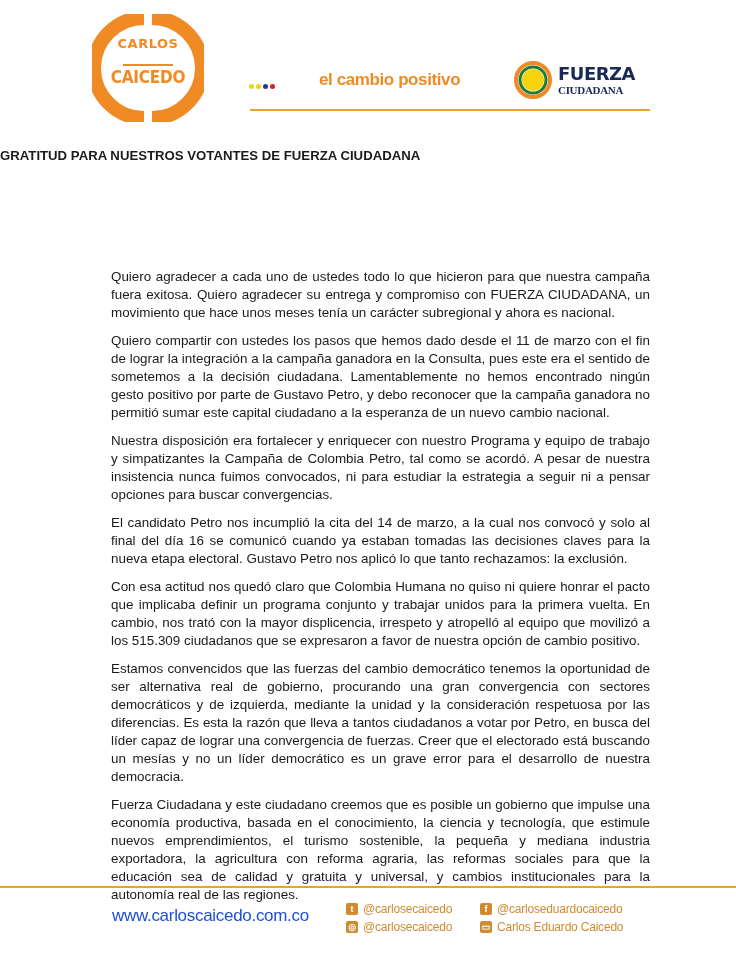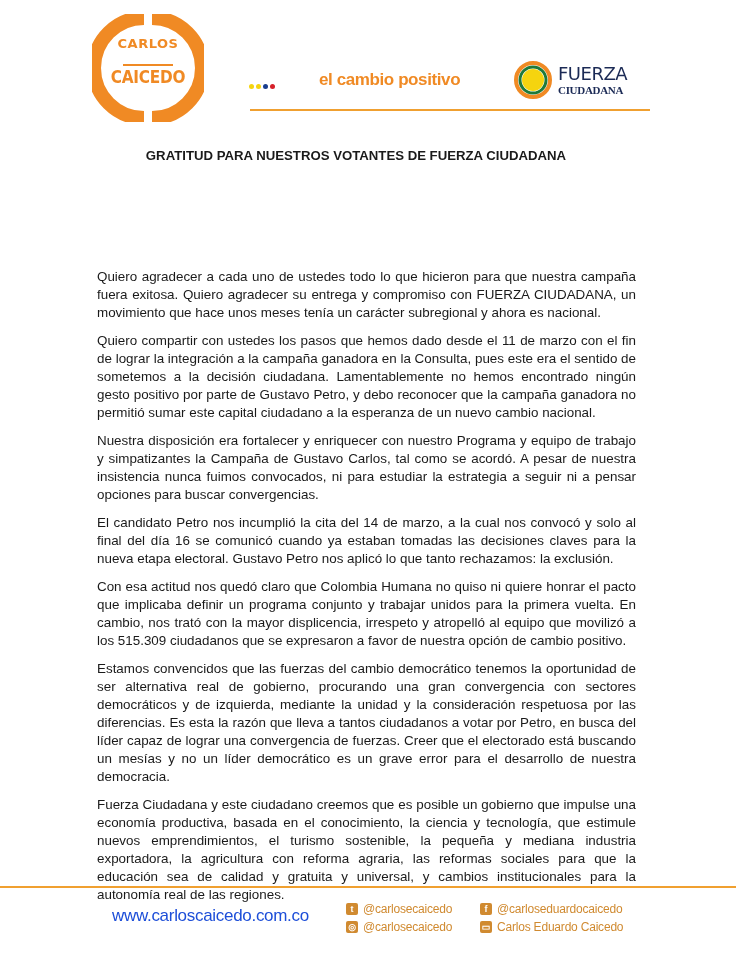--- a/index.html
+++ b/index.html
@@ -9,26 +9,26 @@
   .logo-text1 { position: absolute; left: 92px; top: 36px; width: 112px; text-align: center;
                 font-family: "DejaVu Sans", sans-serif; font-size: 13px; font-weight: bold; color: #f08a24; letter-spacing: 0.5px; }
   .logo-rule { position: absolute; left: 123px; top: 64px; width: 50px; height: 1.5px; background: #f08a24; }
   .logo-text2 { position: absolute; left: 92px; top: 66px; width: 112px; text-align: center;
                 font-family: "DejaVu Sans", sans-serif; font-size: 18px; font-weight: bold; color: #f08a24; letter-spacing: -0.3px; transform: scaleX(0.85); }
   .dots { position: absolute; left: 249px; top: 84px; display: flex; gap: 2px; }
   .dot { width: 5px; height: 5px; border-radius: 50%; }
   .slogan { position: absolute; left: 282px; top: 70px; font-family: "Liberation Sans", sans-serif; font-weight: bold;
             font-size: 17px; color: #f08a24; letter-spacing: -0.4px; margin-left: 37px; }
   .fc-logo { position: absolute; left: 514px; top: 61px; width: 38px; height: 38px; }
-  .fc-text1 { position: absolute; left: 558px; top: 63px; font-family: "DejaVu Sans", sans-serif; font-weight: normal; font-size: 18px; color: #1b2a55; letter-spacing: -0.5px; }
+  .fc-text1 { position: absolute; left: 558px; top: 63px; font-family: "DejaVu Sans", sans-serif; font-weight: bold; font-size: 18px; color: #1b2a55; letter-spacing: -0.5px; }
   .fc-text2 { position: absolute; left: 558px; top: 84px; font-family: Liberation Serif, serif; font-weight: bold; font-size: 11px; color: #1b2a55; letter-spacing: -0.3px; }
   .header-rule { position: absolute; left: 250px; top: 109px; width: 400px; height: 2px; background: #f0a030; }
-  .title { position: absolute; left: 0; top: 148px; width: 712px; text-align: center; font-weight: bold; font-size: 13.2px; }
+  .title { position: absolute; left: 0; top: 148px; width: 712px; font-weight: bold; font-size: 13.2px; }
   .intro { position: absolute; left: 97px; top: 199px; font-size: 13.5px; line-height: 18px; }
-  .body-text { position: absolute; left: 97px; top: 268px; width: 539px; font-size: 13.4px; line-height: 18px; text-align: justify; }
+  .body-text { position: absolute; left: 111px; top: 268px; width: 539px; font-size: 13.4px; line-height: 18px; text-align: justify; }
   .body-text p { margin: 0 0 10px 0; }
   .footer-rule { position: absolute; left: 0; top: 886px; width: 736px; height: 2px; background: #f0a030; }
   .website { position: absolute; left: 112px; top: 906px; font-size: 17px; color: #1d4ed8; letter-spacing: -0.3px; }
   .social { position: absolute; display: flex; align-items: center; gap: 5px; font-size: 12px; color: #d08a30; letter-spacing: -0.2px; }
   .sicon { width: 12px; height: 12px; background: #d08a30; border-radius: 2px; color: #fff; font-size: 9px; font-weight: bold;
            display: flex; align-items: center; justify-content: center; line-height: 1; }
 </style>
 </head>
 <body>
 
@@ -57,21 +57,21 @@
 <div class="fc-text2">CIUDADANA</div>
 <div class="header-rule"></div>
 
 <div class="title">GRATITUD PARA NUESTROS VOTANTES DE FUERZA CIUDADANA</div>
 <div class="intro">
 </div>
 
 <div class="body-text">
   <p>Quiero agradecer a cada uno de ustedes todo lo que hicieron para que nuestra campaña fuera exitosa. Quiero agradecer su entrega y compromiso con FUERZA CIUDADANA, un movimiento que hace unos meses tenía un carácter subregional y ahora es nacional.</p>
   <p>Quiero compartir con ustedes los pasos que hemos dado desde el 11 de marzo con el fin de lograr la integración a la campaña ganadora en la Consulta, pues este era el sentido de sometemos a la decisión ciudadana. Lamentablemente no hemos encontrado ningún gesto positivo por parte de Gustavo Petro, y debo reconocer que la campaña ganadora no permitió sumar este capital ciudadano a la esperanza de un nuevo cambio nacional.</p>
-  <p>Nuestra disposición era fortalecer y enriquecer con nuestro Programa y equipo de trabajo y simpatizantes la Campaña de Gustavo Carlos, tal como se acordó.  A pesar de nuestra insistencia nunca fuimos convocados, ni para estudiar la estrategia a seguir ni a pensar opciones para buscar convergencias.</p>
+  <p>Nuestra disposición era fortalecer y enriquecer con nuestro Programa y equipo de trabajo y simpatizantes la Campaña de Colombia Petro, tal como se acordó.  A pesar de nuestra insistencia nunca fuimos convocados, ni para estudiar la estrategia a seguir ni a pensar opciones para buscar convergencias.</p>
   <p>El candidato Petro nos incumplió la cita del 14 de marzo, a la cual  nos convocó y solo al final del día 16 se comunicó cuando ya estaban tomadas las decisiones claves para la nueva etapa electoral. Gustavo Petro nos aplicó lo que tanto rechazamos: la exclusión.</p>
   <p>Con esa actitud nos quedó claro que Colombia Humana no quiso ni quiere honrar el pacto que implicaba definir un programa conjunto y trabajar unidos para la primera vuelta. En cambio, nos trató con la mayor displicencia,  irrespeto y atropelló al equipo que movilizó  a los 515.309 ciudadanos que se expresaron a favor de nuestra opción de cambio positivo.</p>
   <p>Estamos convencidos que las fuerzas del cambio democrático tenemos la oportunidad de ser alternativa real de gobierno, procurando una gran convergencia  con sectores democráticos y de izquierda, mediante la unidad y la consideración respetuosa por las diferencias. Es esta la razón que lleva a tantos ciudadanos a votar por Petro, en busca del líder capaz de lograr una convergencia de fuerzas. Creer que el electorado está buscando un mesías y no un líder democrático es un grave error para el desarrollo de nuestra democracia.</p>
   <p>Fuerza Ciudadana y este ciudadano creemos que es posible un gobierno que impulse una economía productiva, basada en el conocimiento, la ciencia y tecnología, que estimule nuevos emprendimientos, el turismo sostenible, la pequeña y mediana industria exportadora, la agricultura con reforma agraria, las reformas  sociales para que la educación sea de calidad y gratuita y universal, y cambios institucionales para la autonomía real de las regiones.</p>
 </div>
 
 <div class="footer-rule"></div>
 <div class="website">www.carloscaicedo.com.co</div>
 
 <div class="social" style="left:346px; top:902px;">

